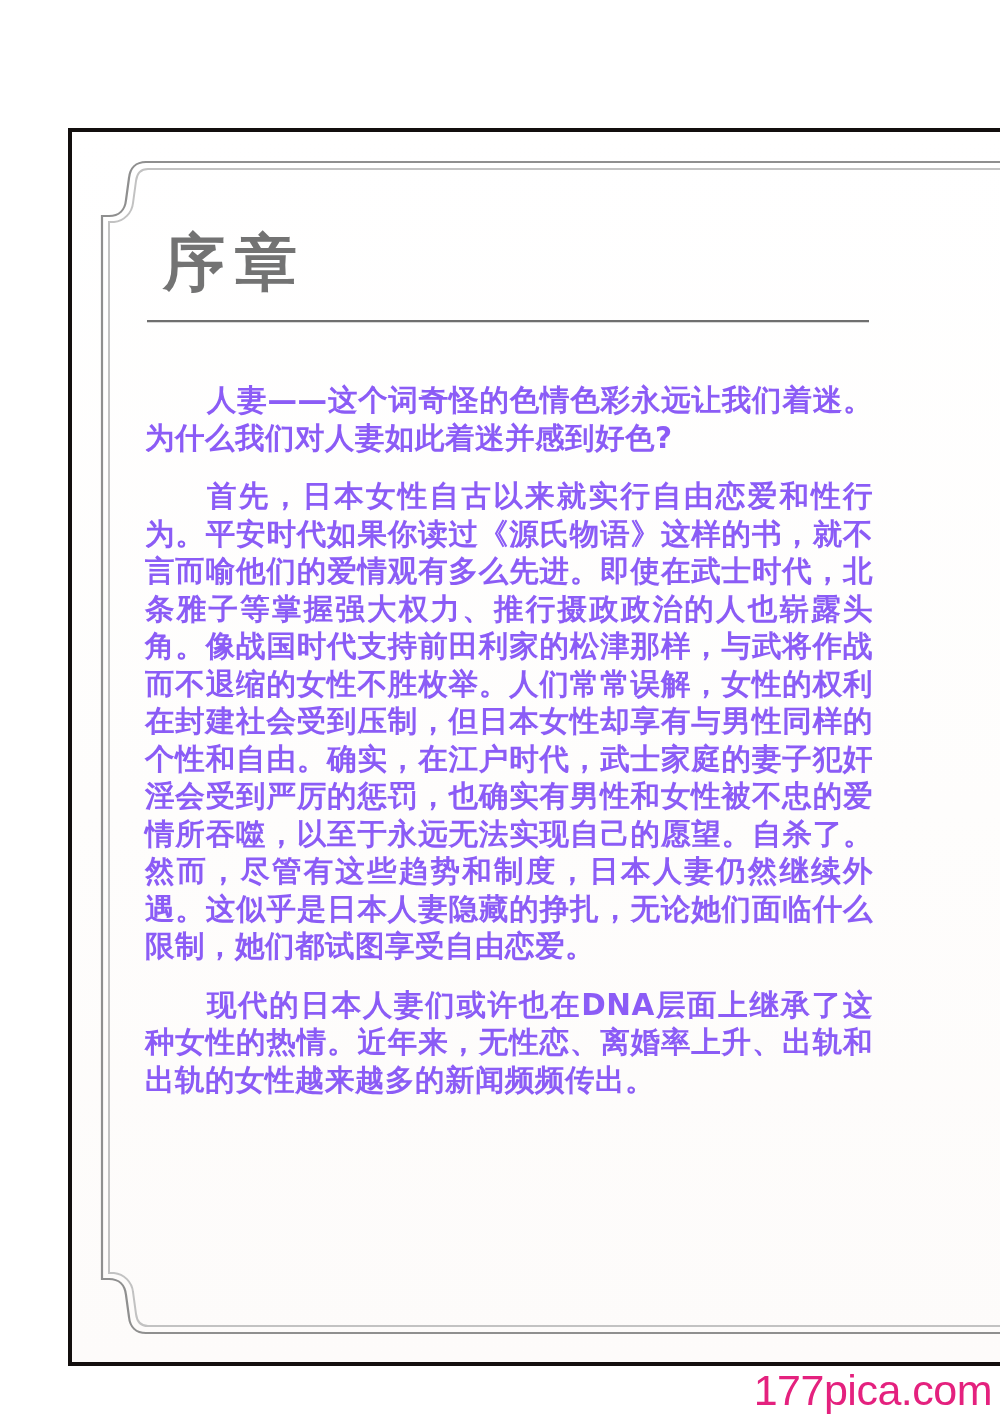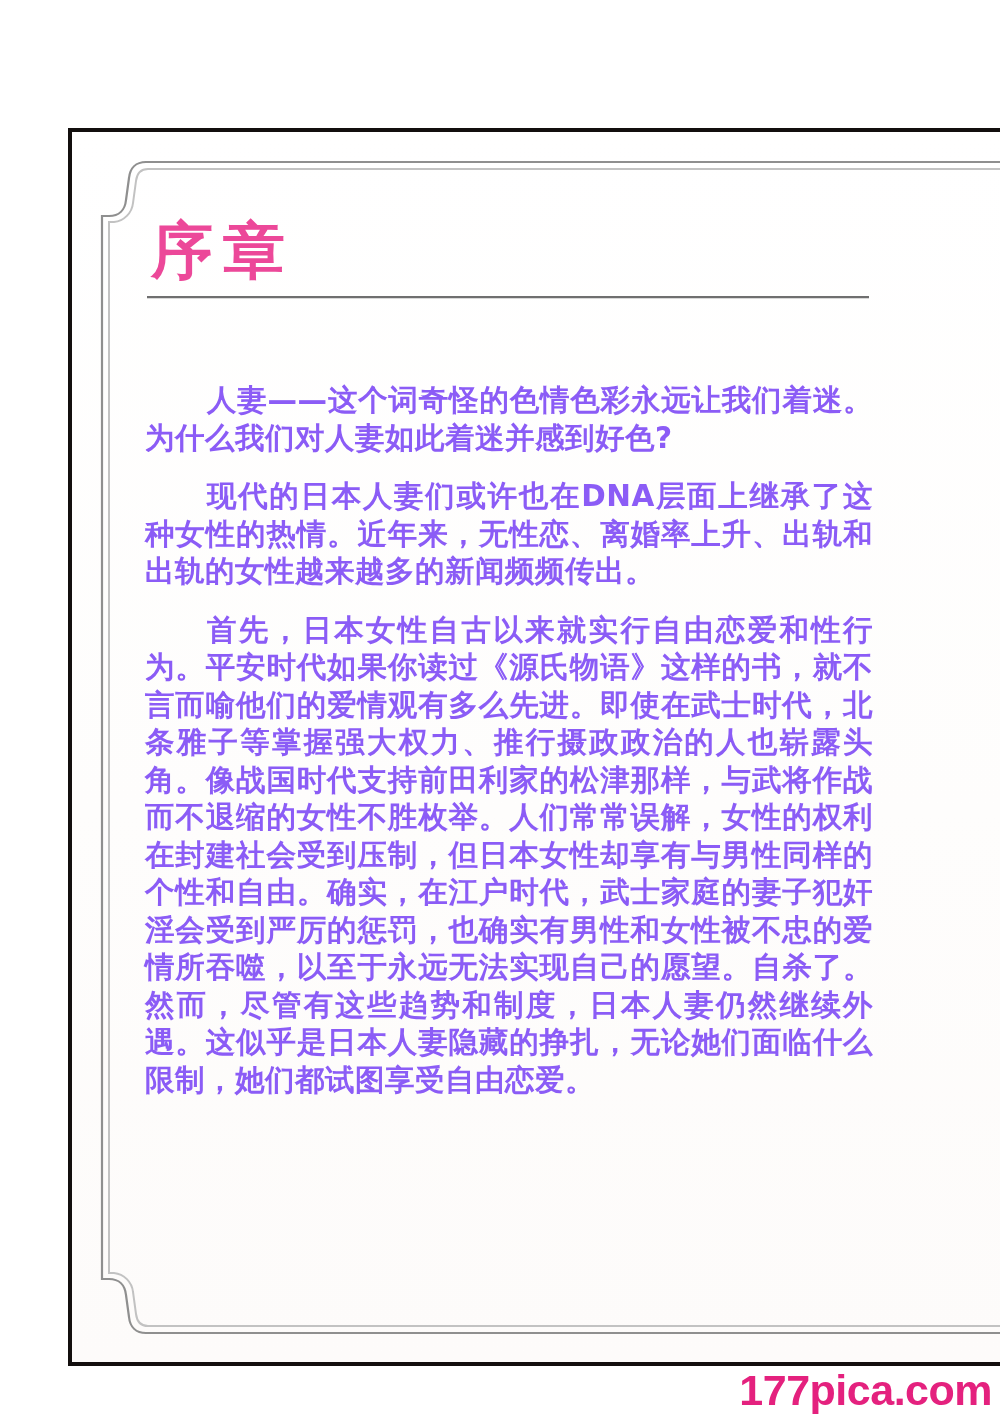--- a/index.html
+++ b/index.html
@@ -62,22 +62,22 @@
     left: 147px;
     top: 216px;
     width: 722px;
   }
   .chapter-title {
     font-family: "DejaVu Sans", "Liberation Sans", sans-serif;
     font-weight: 700;
     font-size: 62px;
     line-height: 1.0;
     letter-spacing: 10px;
-    color: #ec4899;
-    margin: 4px;
+    color: #737373;
+    margin: 16px;
     padding: 0 0 10px 0;
     white-space: nowrap;
   }
   .title-rule {
     width: 722px;
     height: 0;
     border-top: 2px solid #6f6f6f;
     border-bottom: 1px solid #d8d8d8;
     margin-top: 4px;
   }
@@ -104,21 +104,21 @@
     -webkit-font-smoothing: none;
   }
   .para:last-child { margin-bottom: 0; }
 
   
   .watermark {
     position: absolute;
     right: 8px;
     bottom: 6px;
     font-family: "Liberation Sans", "DejaVu Sans", sans-serif;
-    font-weight: 700;
+    font-weight: 400;
     font-size: 43px;
     line-height: 1;
     color: #e4217e;
     letter-spacing: -0.5px;
     white-space: nowrap;
   }
 </style>
 </head>
 <body>
 
@@ -139,19 +139,19 @@
     </svg>
   </div>
 
   <div class="title-block">
     <h1 class="chapter-title">序章</h1>
     <div class="title-rule"></div>
   </div>
 
   <div class="body-copy">
     <p class="para">人妻——这个词奇怪的色情色彩永远让我们着迷。为什么我们对人妻如此着迷并感到好色?</p>
+    <p class="para">首先，日本女性自古以来就实行自由恋爱和性行为。平安时代如果你读过《源氏物语》这样的书，就不言而喻他们的爱情观有多么先进。即使在武士时代，北条雅子等掌握强大权力、推行摄政政治的人也崭露头角。像战国时代支持前田利家的松津那样，与武将作战而不退缩的女性不胜枚举。人们常常误解，女性的权利在封建社会受到压制，但日本女性却享有与男性同样的个性和自由。确实，在江户时代，武士家庭的妻子犯奸淫会受到严厉的惩罚，也确实有男性和女性被不忠的爱情所吞噬，以至于永远无法实现自己的愿望。自杀了。然而，尽管有这些趋势和制度，日本人妻仍然继续外遇。这似乎是日本人妻隐藏的挣扎，无论她们面临什么限制，她们都试图享受自由恋爱。</p>
     <p class="para">现代的日本人妻们或许也在DNA层面上继承了这种女性的热情。近年来，无性恋、离婚率上升、出轨和出轨的女性越来越多的新闻频频传出。</p>
-    <p class="para">首先，日本女性自古以来就实行自由恋爱和性行为。平安时代如果你读过《源氏物语》这样的书，就不言而喻他们的爱情观有多么先进。即使在武士时代，北条雅子等掌握强大权力、推行摄政政治的人也崭露头角。像战国时代支持前田利家的松津那样，与武将作战而不退缩的女性不胜枚举。人们常常误解，女性的权利在封建社会受到压制，但日本女性却享有与男性同样的个性和自由。确实，在江户时代，武士家庭的妻子犯奸淫会受到严厉的惩罚，也确实有男性和女性被不忠的爱情所吞噬，以至于永远无法实现自己的愿望。自杀了。然而，尽管有这些趋势和制度，日本人妻仍然继续外遇。这似乎是日本人妻隐藏的挣扎，无论她们面临什么限制，她们都试图享受自由恋爱。</p>
   </div>
 
   <div class="watermark">177pica.com</div>
 
 </div>
 
 </body></html>

